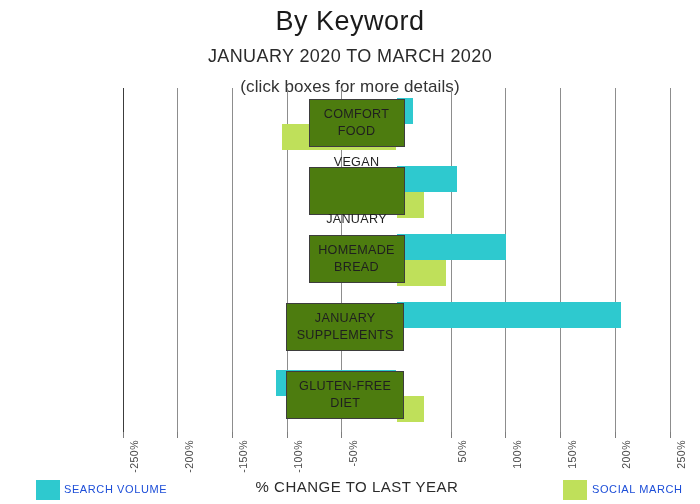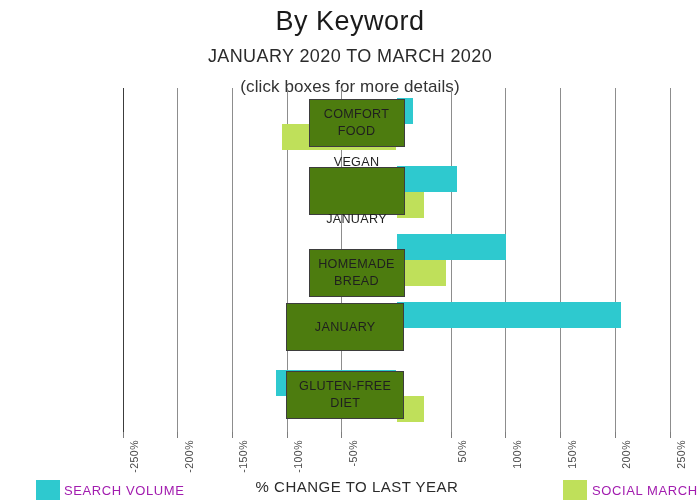--- a/index.html
+++ b/index.html
@@ -62,21 +62,21 @@
     transform-origin: left top;
     transform: rotate(-90deg) translate(-100%, 0);
   }
 
   
   .legend { position: absolute; left: 0; top: 478px; width: 700px; height: 26px; }
   .sw { position: absolute; top: 2px; width: 24px; height: 20px; }
   .sw.teal { background: #2ec9cf; left: 36px; }
   .sw.green { background: #bfe05a; left: 563px; }
   .lgl {
-    position: absolute; top: 5px; font-size: 13px; color: #a21caf;
+    position: absolute; top: 5px; font-size: 11px; color: #1d4ed8;
     letter-spacing: .6px; white-space: nowrap;
   }
   .lgl.left { left: 64px; }
   .lgl.right { left: 592px; }
   .axis-title {
     position: absolute; top: 0px; left: 7px; width: 700px; text-align: center;
     font-size: 15px; color: #2b2b2b; letter-spacing: .5px;
   }
 </style>
 </head>
@@ -108,27 +108,28 @@
         <span>FOOD</span>
       </div>
       <div class="bar teal" style="left: 396.5px; width: 60.17px; top: 78px;"></div>
       <div class="bar green" style="left: 396.5px; width: 27.35px; top: 104px;"></div>
       <div class="kbox" style="width: 96px; left: 308.5px; top: 79px; gap: 40px;">
         <span>VEGAN</span>
         <span>JANUARY</span>
       </div>
       <div class="bar teal" style="left: 396.5px; width: 109.4px; top: 146px;"></div>
       <div class="bar green" style="left: 396.5px; width: 49.23px; top: 172px;"></div>
-      <div class="kbox" style="width: 96px; left: 308.5px; top: 161px;">
+      <div class="kbox" style="width: 96px; left: 308.5px; top: 147px;">
         <span>HOMEMADE</span>
         <span>BREAD</span>
       </div>
       <div class="bar teal" style="left: 396.5px; width: 224.27px; top: 214px;"></div>
       <div class="kbox" style="width: 118.6px; left: 285.9px; top: 215px;">
         <span>JANUARY</span>
+        <span>SUPPLEMENTS</span>
       </div>
       <div class="bar teal" style="left: 276.16px; width: 120.34px; top: 282px;"></div>
       <div class="bar green" style="left: 396.5px; width: 27.35px; top: 308px;"></div>
       <div class="kbox" style="width: 118.6px; left: 285.9px; top: 283px;">
         <span>GLUTEN-FREE</span>
         <span>DIET</span>
       </div>
     </div>
 
   <div class="ticks" id="ticks">

